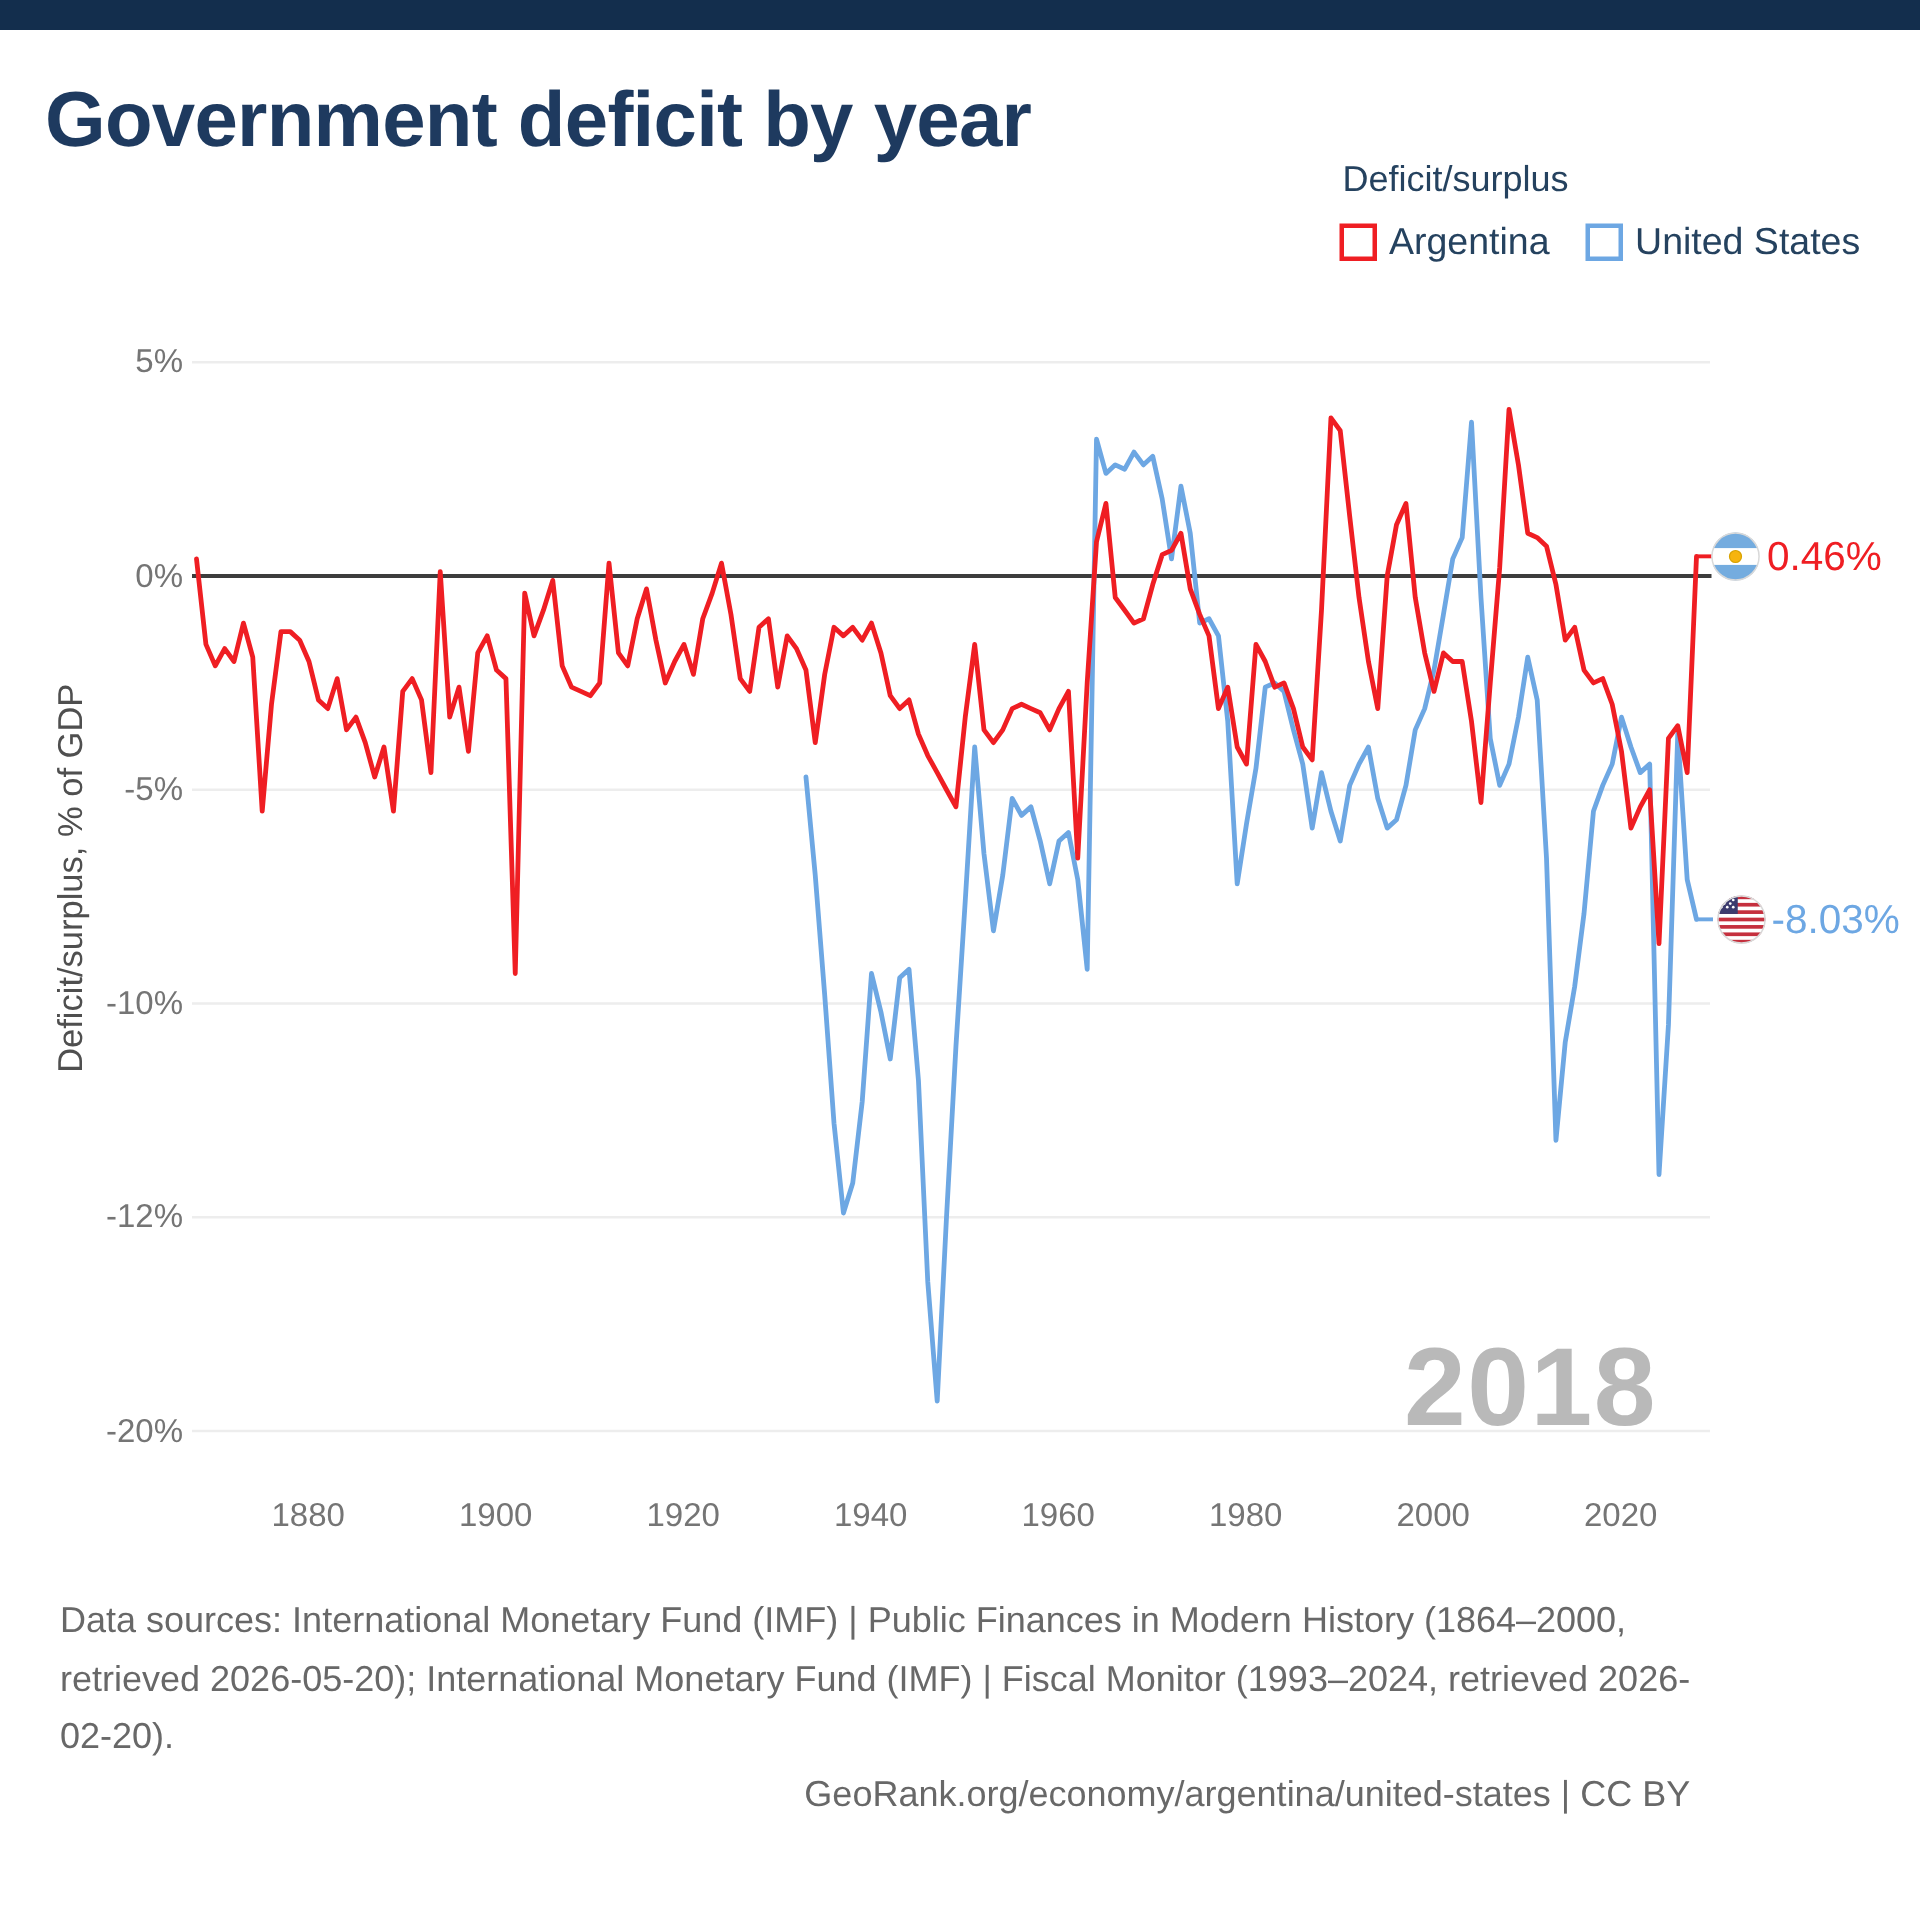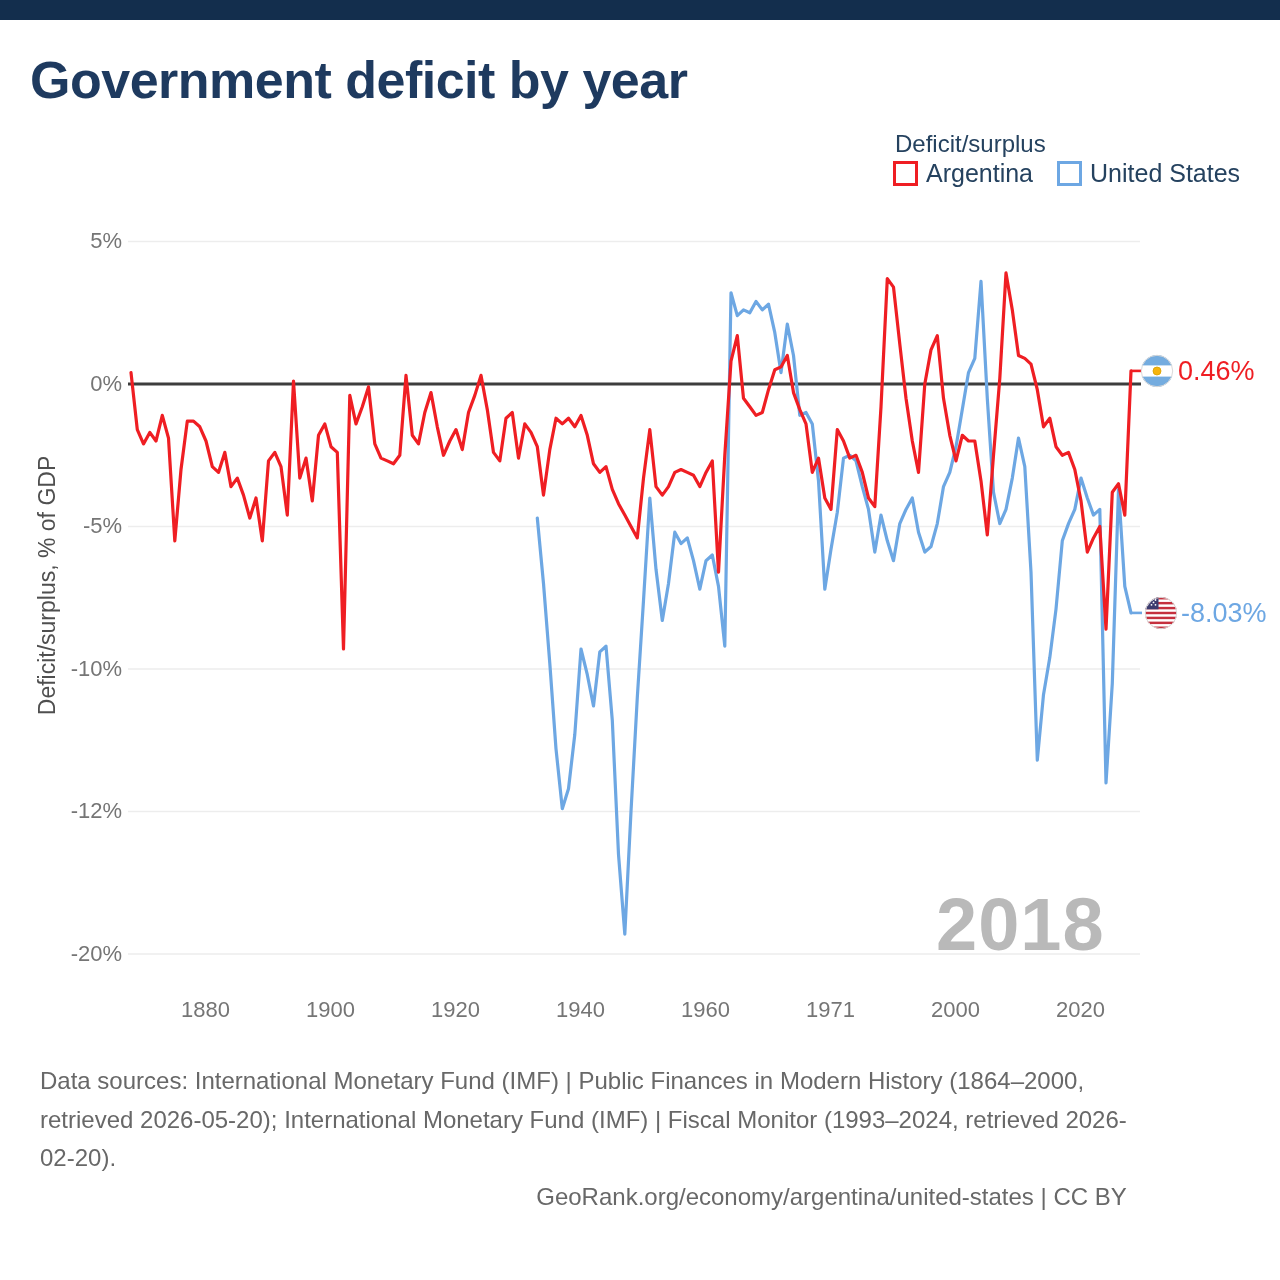--- a/index.html
+++ b/index.html
@@ -4,23 +4,23 @@
 <style>
   html,body{margin:0;padding:0;}
   body{
     width:1280px;height:1280px;position:relative;background:#ffffff;
     font-family:"Liberation Sans", sans-serif;overflow:hidden;
     -webkit-font-smoothing:antialiased;
   }
   .topbar{position:absolute;left:0;top:0;width:1280px;height:20px;background:#132e4d;}
   .title{position:absolute;left:30px;top:50px;font-size:52px;font-weight:bold;
     color:#1e3a5f;letter-spacing:-0.5px;}
-  .legend{position:absolute;left:893px;top:130px;}
+  .legend{position:absolute;left:893px;top:106px;}
   .legend-title{font-size:24px;color:#25425f;margin-left:2px;}
-  .legend-items{display:flex;align-items:flex-end;margin-top:1px;gap:24px;}
+  .legend-items{display:flex;align-items:flex-end;margin-top:13px;gap:24px;}
   .legend-item{display:flex;align-items:center;gap:8px;font-size:25px;color:#25425f;cursor:pointer;}
   .swatch{width:19px;height:19px;border:3px solid #999;background:#fff;flex:0 0 auto;}
   #chart-svg{position:absolute;left:0;top:0;}
   .ytick{position:absolute;right:1158px;font-size:22px;color:#757575;white-space:nowrap;}
   .xtick{position:absolute;top:997px;width:100px;font-size:22px;color:#757575;}
   .yaxis-title{position:absolute;left:-118px;top:572px;width:330px;text-align:center;
     font-size:23px;color:#4f4f4f;transform:rotate(-90deg);white-space:nowrap;}
   .watermark{position:absolute;left:936px;top:882px;font-size:74px;font-weight:bold;
     color:#b9b9b9;letter-spacing:1px;}
   .endlabel{position:absolute;font-size:27px;white-space:nowrap;}
@@ -76,21 +76,21 @@
 <div class="ytick" style="top:513px">-5%</div>
 <div class="ytick" style="top:656px">-10%</div>
 <div class="ytick" style="top:798px">-12%</div>
 <div class="ytick" style="top:941px">-20%</div>
 
 <div class="xtick" style="left:181px">1880</div>
 <div class="xtick" style="left:306px">1900</div>
 <div class="xtick" style="left:431px">1920</div>
 <div class="xtick" style="left:556px">1940</div>
 <div class="xtick" style="left:681px">1960</div>
-<div class="xtick" style="left:806px">1971</div>
+<div class="xtick" style="left:806px">1980</div>
 <div class="xtick" style="left:931px">2000</div>
 <div class="xtick" style="left:1056px">2020</div>
 
 <div class="watermark">2018</div>
 
 <svg id="ar-flag" class="flag" width="34" height="34" viewBox="-17 -17 34 34">
   <defs>
       <clipPath id="cfa">
         <circle r="16"></circle>
       </clipPath>

